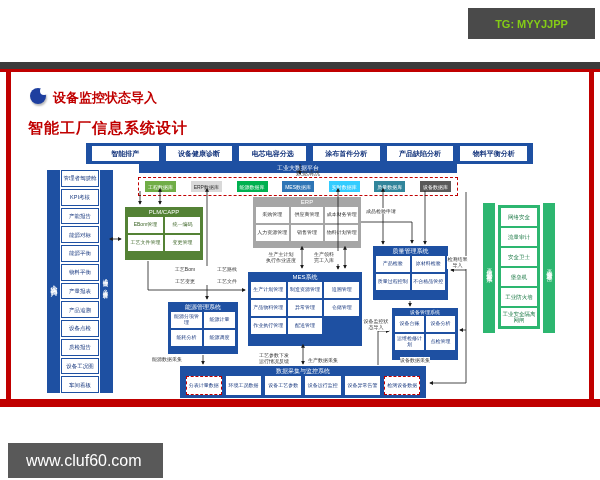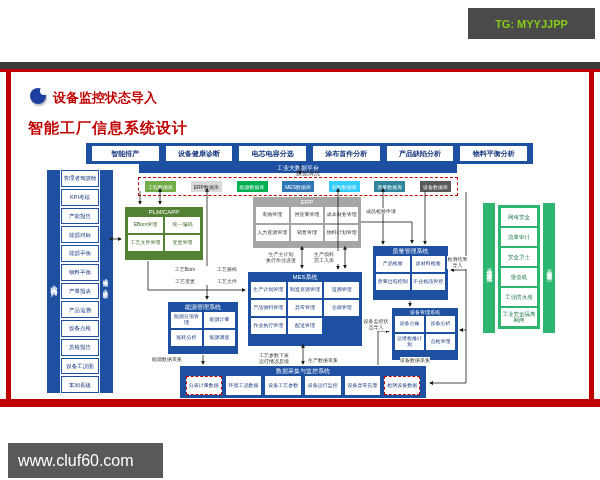--- a/index.html
+++ b/index.html
@@ -8,21 +8,21 @@
   .abs{position:absolute;box-sizing:border-box;}
   
   .topbar{left:0;top:62px;width:600px;height:7px;background:#3b3b3b;}
   .redline{left:0;top:69px;width:600px;height:3px;background:#c00000;}
   .sidered{top:72px;width:5px;height:331px;background:#c00000;}
   .bottomred{left:0;top:399px;width:600px;height:8px;background:#c00000;}
   
   .tgbox{left:468px;top:8px;width:127px;height:31px;background:#4a4a4a;color:#84cc16;
          font-size:11px;display:flex;align-items:center;justify-content:center;font-weight:bold;}
   .clufbox{left:8px;top:443px;width:155px;height:35px;background:#595959;color:#fff;
-           font-size:16px;display:flex;align-items:center;padding-left:10px;}
+           font-size:16px;display:flex;align-items:center;padding-left:18px;}
   
   .logo{left:30px;top:88px;width:16px;height:16px;border-radius:50%;background:#1e3f9f;box-shadow:1px 2px 2px #bbb;}
   .logonotch{left:40px;top:87px;width:8px;height:8px;border-radius:50%;background:#fff;}
   .logotitle{left:53px;top:89px;color:#c00000;font-weight:bold;font-size:13px;}
   .pagetitle{left:28px;top:119px;color:#c00000;font-weight:bold;font-size:15px;letter-spacing:1px;}
   
   .approw{left:86px;top:143px;width:447px;height:21px;background:#1e50a2;display:flex;gap:7px;padding:3px 6px;}
   .appbox{flex:1;background:#fff;color:#17377e;font-weight:bold;font-size:7px;
           display:flex;align-items:center;justify-content:center;white-space:nowrap;}
   .platbar{left:139px;top:164px;width:318px;height:9px;background:#1e50a2;color:#fff;font-size:6px;

